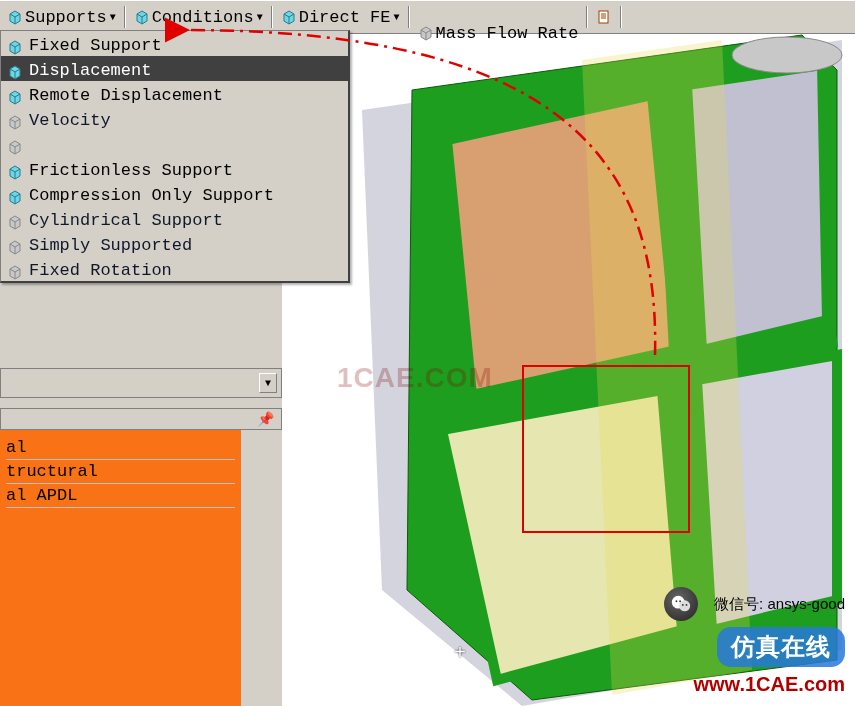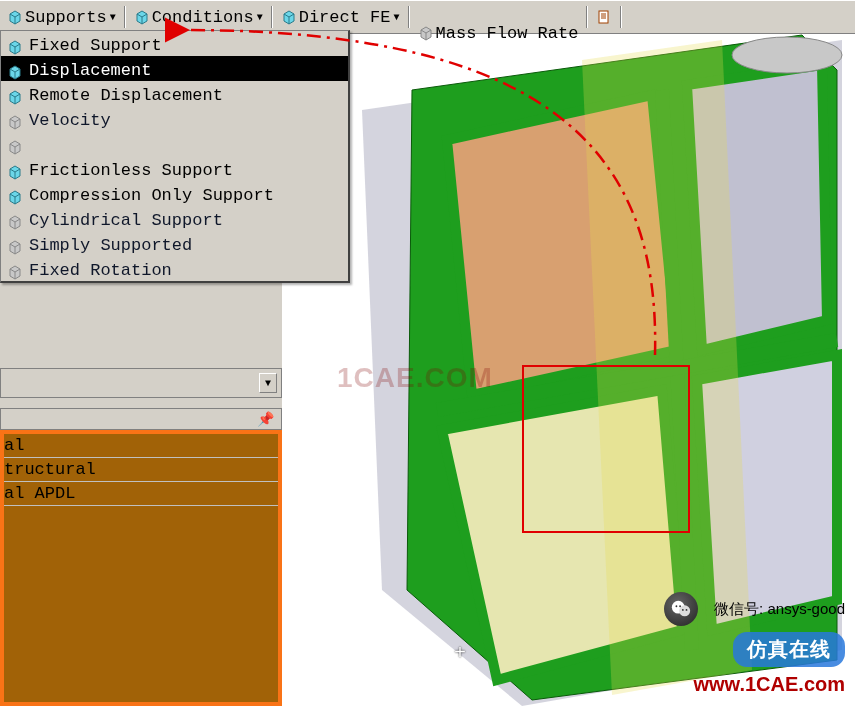--- a/index.html
+++ b/index.html
@@ -60,21 +60,21 @@
   }
   .menu-item {
     display: flex;
     align-items: flex-end;
     gap: 6px;
     padding: 1px 6px;
     height: 25px;
     color: #000;
   }
   .menu-item.disabled { color: #0f172a; }
-  .menu-item.selected { background: #000000; color: #fff; }
+  .menu-item.selected { background: #404040; color: #fff; }
   .menu-item .cube { margin-right: 0; }
   .panel-top {
     position: absolute;
     left: 0; top: 368px;
     width: 282px; height: 30px;
     background: #d4d0c8;
     border: 1px solid #808080;
     display:flex;justify-content:flex-end;align-items:center;
     padding-right:4px;
   }
@@ -89,23 +89,23 @@
     width: 282px; height: 22px;
     background: #d4d0c8;
     border: 1px solid #808080;
     display:flex;justify-content:flex-end;align-items:center;
     padding-right:6px;
   }
   .pin { font-size:14px; }
   .panel-body {
     position: absolute;
     left: 0; top: 430px; bottom: 0;
-    width: 282px;
-    background: #a16207;
-    border: 4px solid #f97316;
+    width: 241px;
+    background: #f97316;
+    border: 6px solid #f97316;
     overflow:hidden;
   }
   .panel-body .row {
     height: 24px; display:flex;align-items:center;
     border-bottom:1px solid #c0c0c0;
     padding-left:0px;
   }
   .viewport {
     position: absolute;
     left: 282px; right: 0; top: 30px; bottom: 0;
@@ -146,21 +146,21 @@
     width:34px;height:34px;border-radius:50%;
     background:radial-gradient(circle at 40% 35%, #666, #222);
     display:flex;align-items:center;justify-content:center;
   }
   .wechat-inner {
     width:22px;height:22px;
   }
   .wechat-txt { font-size:15px; color:#000; }
   .sim-pill {
     background: rgba(40,120,220,.85);
-    color:#fff; font-size:20px; padding:4px 14px;
+    color:#fff; font-size:24px; padding:4px 14px;
     border-radius:14px; font-weight:bold;
     letter-spacing:1px;
   }
   .url-txt { color:#b00000; font-size:20px; font-weight:bold; }
 </style>
 </head>
 <body>
 
 <div class="toolbar">
   <div class="toolbar-btn">

